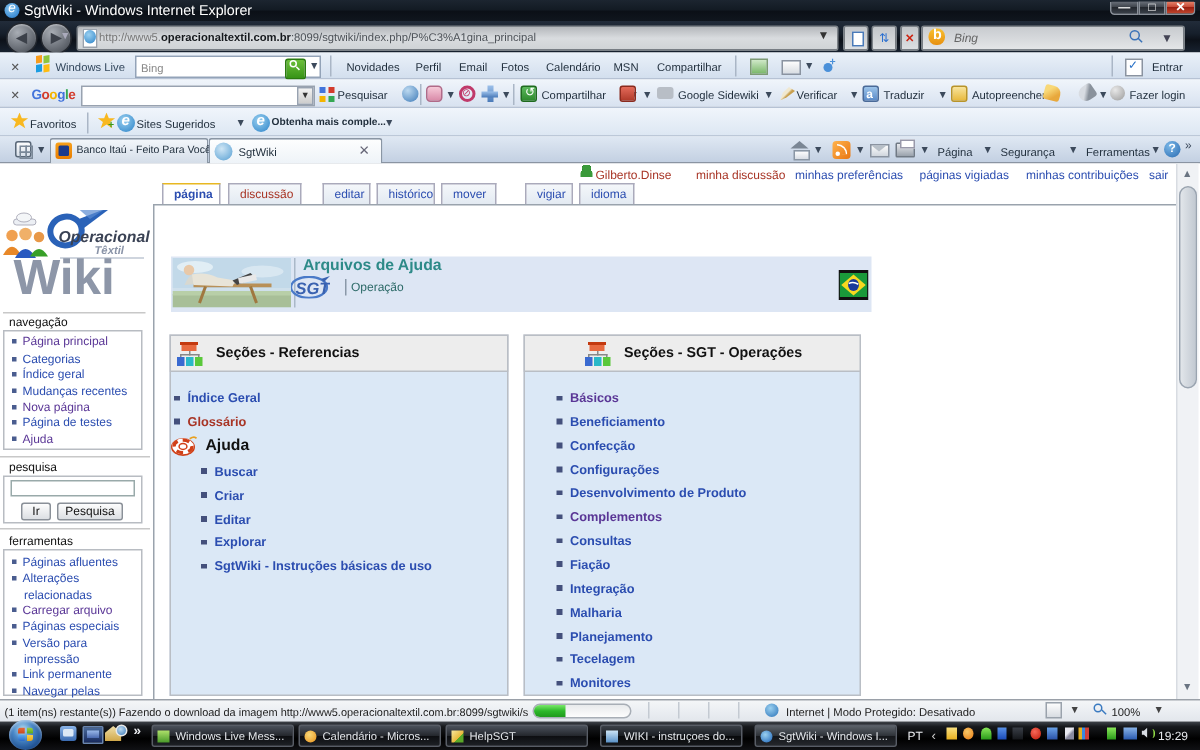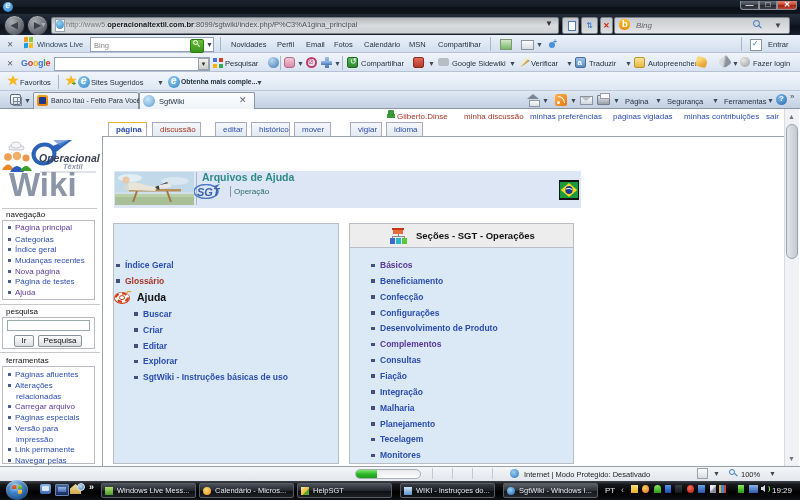--- a/index.html
+++ b/index.html
@@ -92,20 +92,21 @@
 #ielogo1:after{content:"e";position:absolute;left:2.5px;top:-2px;color:#fff;font-size:9px;font-style:italic;}
 
 #taskbar{left:0;top:481px;width:800px;height:19px;background:linear-gradient(to bottom,#3f444b 0%,#17191d 18%,#000 60%,#101114 100%);}
 .tkbtn{top:483px;height:15px;border:1px solid #585d66;border-radius:2px;background:linear-gradient(#4a505a,#24272d 50%,#0c0d10 50%,#1d2025);color:#e4e7eb;font-size:7.5px;line-height:14px;white-space:nowrap;overflow:hidden;box-sizing:border-box;}
 </style></head>
 <body>
 <div id="scr">
 
   <div class="abs" id="titlebar"></div>
   <div class="abs" id="ielogo1"></div>
+  <div class="abs" id="titletxt">SgtWiki - Windows Internet Explorer</div>
   <div class="abs capbtn" id="btnmin">
       <span>—</span>
     </div>
   <div class="abs capbtn" id="btnmax">
       <span>□</span>
     </div>
   <div class="abs capbtn" id="btnclose">
       <span>✕</span>
     </div>
 
@@ -379,20 +380,21 @@
       <svg width="20" height="20" viewBox="0 0 22 20" preserveAspectRatio="none">
         <rect width="22" height="20" fill="#111"></rect>
         <rect x="1" y="2" width="20" height="16" fill="#1a9a3a"></rect>
         <path d="M11 3 L20 10 L11 17 L2 10 Z" fill="#f8d820"></path>
         <circle cx="11" cy="10" r="4" fill="#1a3a9a"></circle>
         <path d="M7.5 9 Q11 7.5 14.5 9.5" stroke="#fff" stroke-width="1" fill="none"></path>
       </svg>
     </div>
 
     <div class="abs" style="left:113px;top:114px;width:226px;height:241px;background:#dbe8f6;border:1px solid #b9bec5;box-sizing:border-box;"></div>
+    <div class="abs bhead" style="left:113px;top:114px;width:226px;"><span class="orgchart"></span><b>Seções - Referencias</b></div>
     <div class="abs li1" style="left:116px;top:151px;"><i></i><a class="blu">Índice Geral</a></div>
     <div class="abs li1" style="left:116px;top:166.5px;"><i></i><a class="red">Glossário</a></div>
     <div class="abs" style="left:113px;top:181px;width:20px;height:15px;" id="lifering">
       <svg width="20" height="15" viewBox="0 0 20 15">
         <ellipse cx="9" cy="8" rx="8" ry="6" fill="#d04018"></ellipse>
         <ellipse cx="9" cy="7.6" rx="7.2" ry="5.2" fill="#fff"></ellipse>
         <ellipse cx="9" cy="7.6" rx="6" ry="4.2" fill="none" stroke="#d04018" stroke-width="2.2" stroke-dasharray="4.5 3.4"></ellipse>
         <ellipse cx="9" cy="7.6" rx="2.6" ry="2" fill="#fff" stroke="#d04018" stroke-width="1"></ellipse>
         <path d="M13.5 2.5 Q16.5 0.5 18 2.2" stroke="#e8a020" stroke-width="1.2" fill="none"></path>
       </svg>
@@ -420,20 +422,21 @@
     <div class="abs li1" style="left:371px;top:325.3px;"><i></i><a class="blu">Tecelagem</a></div>
     <div class="abs li1" style="left:371px;top:341.2px;"><i></i><a class="blu">Monitores</a></div>
 
     <div class="abs" style="left:784px;top:0;width:15px;height:357px;background:#f0f2f5;border-left:1px solid #d8dce2;box-sizing:border-box;"></div>
     <div class="abs sbtn2" style="left:785px;top:1px;">▲</div>
     <div class="abs" style="left:786px;top:15px;width:12px;height:135px;background:linear-gradient(to right,#e2e6ea,#c2c9d2);border:1px solid #9aa4b0;border-radius:6px;box-sizing:border-box;"></div>
     <div class="abs sbtn2" style="left:785px;top:343px;">▼</div>
   </div>
 
   <div class="abs" id="statusbar"></div>
+  <div class="abs" style="left:3px;top:470px;font-size:7.3px;color:#222;white-space:nowrap;">(1 item(ns) restante(s)) Fazendo o download da imagem http://www5.operacionaltextil.com.br:8099/sgtwiki/s</div>
   <div class="abs" style="left:355px;top:468.5px;width:66px;height:10px;background:linear-gradient(#e8eaec,#fdfdfd);border:1px solid #a8aeb6;border-radius:5px;box-sizing:border-box;"></div>
   <div class="abs" style="left:356px;top:469.5px;width:21px;height:8px;background:linear-gradient(#7ae86a,#2db82a 50%,#1e9a1c);border-radius:4px 0 0 4px;"></div>
   <div class="abs" style="left:432px;top:468px;width:1px;height:11px;background:#c4cad2;"></div>
   <div class="abs" style="left:452px;top:468px;width:1px;height:11px;background:#c4cad2;"></div>
   <div class="abs" style="left:472px;top:468px;width:1px;height:11px;background:#c4cad2;"></div>
   <div class="abs" style="left:492px;top:468px;width:1px;height:11px;background:#c4cad2;"></div>
   <div class="abs" style="left:510px;top:469px;width:9px;height:9px;border-radius:50%;background:radial-gradient(circle at 40% 35%,#9ad0f0,#2a72b8);"></div>
   <div class="abs" style="left:524px;top:470px;font-size:7.5px;color:#222;">Internet | Modo Protegido: Desativado</div>
   <div class="abs" style="left:697px;top:468px;width:11px;height:11px;background:linear-gradient(#fdfdfd,#d8dce2);border:1px solid #9aa2ac;box-sizing:border-box;"></div>
   <div class="abs" style="left:713px;top:470px;font-size:7px;color:#444;">▼</div>

